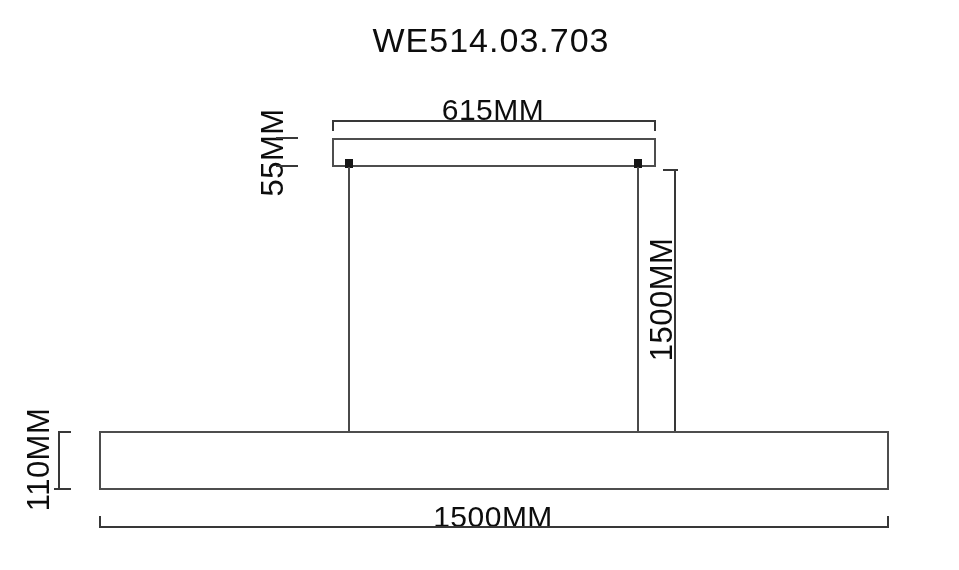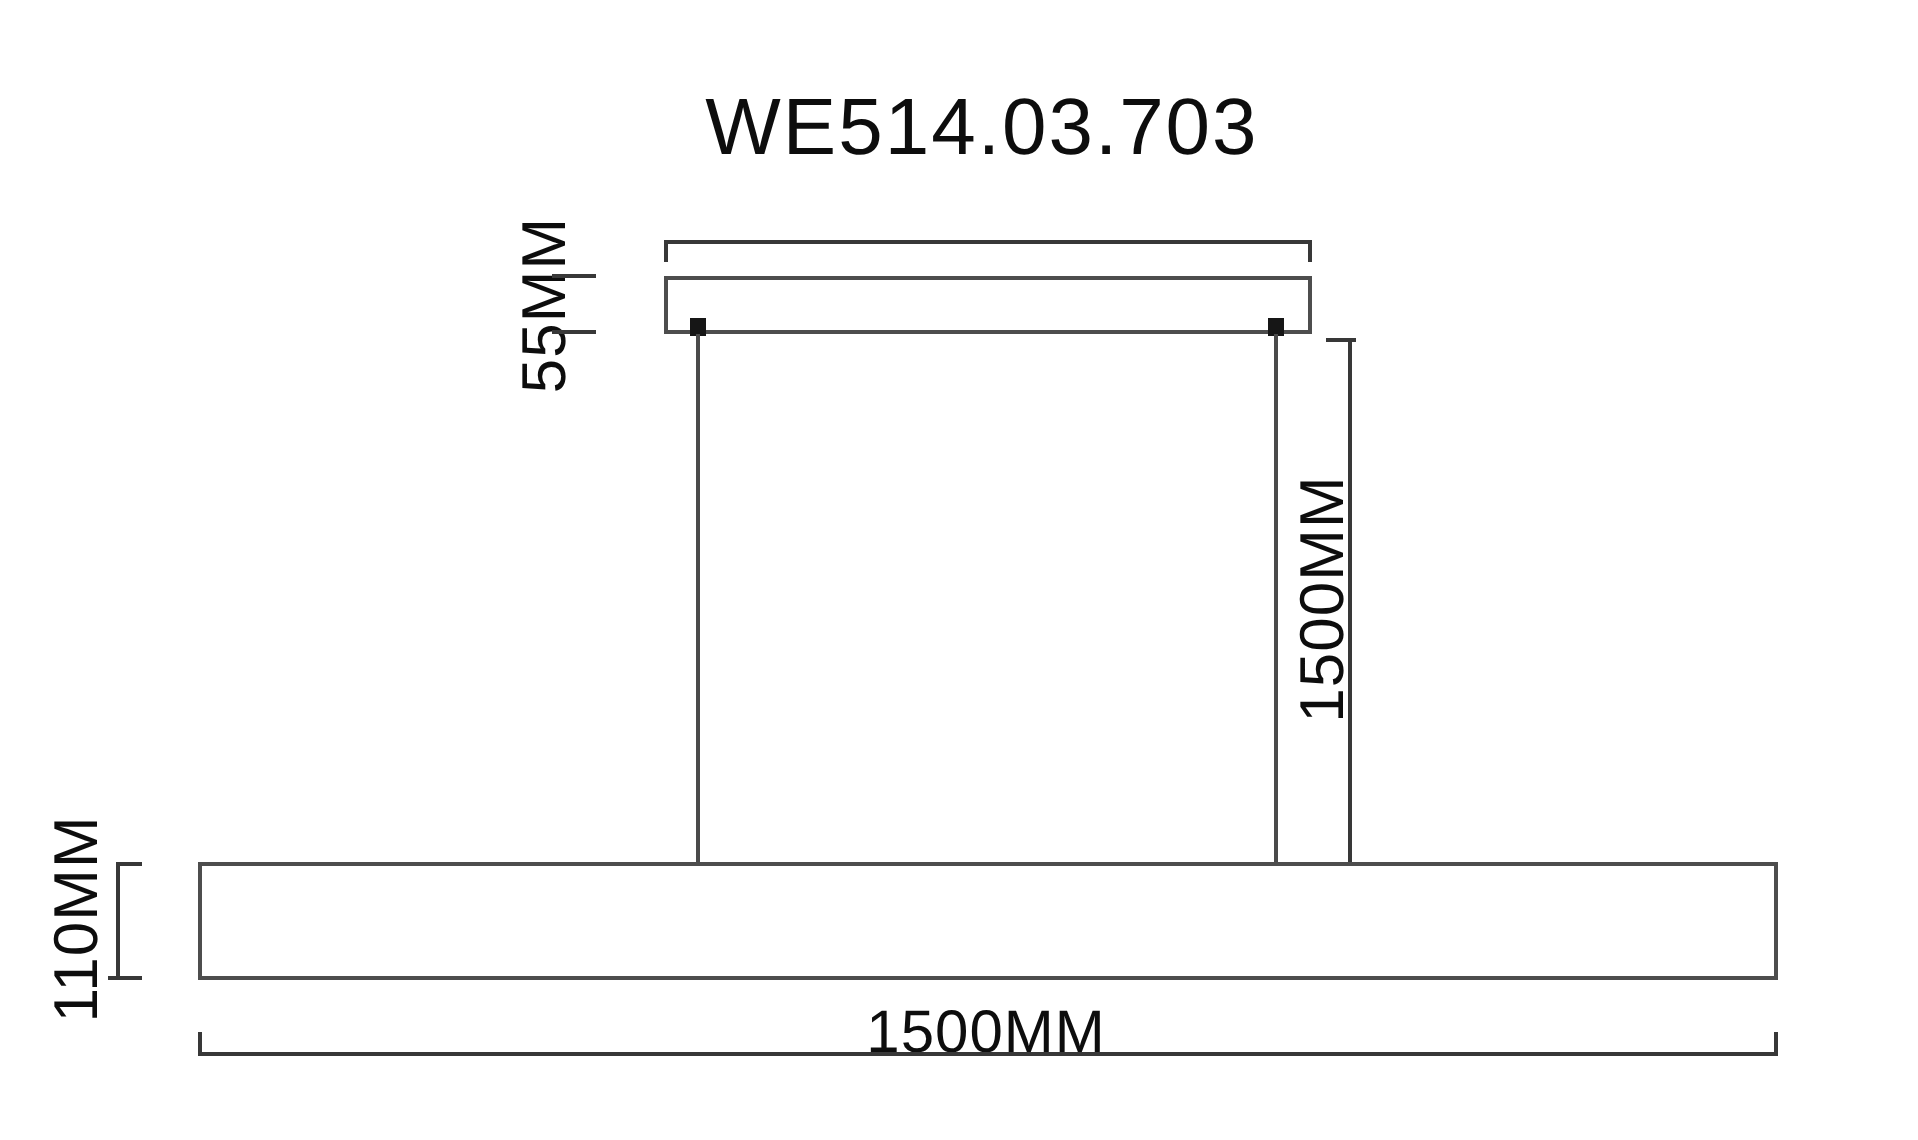--- a/index.html
+++ b/index.html
@@ -22,25 +22,24 @@
   .lbl {
     font-size: 30px;
     line-height: 30px;
     height: 30px;
     letter-spacing: 0.5px;
     color: #0d0d0d;
     text-align: center;
     white-space: nowrap;
   }
   .lbl-title {
-    font-size: 40px;
+    font-size: 34px;
     line-height: 31px;
     height: 31px;
     letter-spacing: 1px;
-    margin-top: 24px;
   }
   .lbl-rot {
     font-size: 31px;
     line-height: 31px;
     height: 31px;
     transform: rotate(-90deg);
     transform-origin: center center;
   }
 
   
@@ -54,20 +53,21 @@
   }
   .attach-square { background: #161616; }
 </style>
 </head>
 <body>
 
 <div class="canvas">
 
   <div class="abs lbl lbl-title" style="left:341px; top:25px; width:300px;">WE514.03.703</div>
 
+  <div class="abs lbl" style="left:393px; top:95px; width:200px;">615MM</div>
   <div class="abs hline" style="left:332px; top:120px; width:324px;"></div>
   <div class="abs vline" style="left:332px; top:120px; height:11px;"></div>
   <div class="abs vline" style="left:654px; top:120px; height:11px;"></div>
 
   <div class="abs rect-outline" style="left:332px; top:138px; width:324px; height:29px;"></div>
 
   <div class="abs lbl lbl-rot" style="left:212px; top:137px; width:120px;">55MM</div>
   <div class="abs hline" style="left:276px; top:137px; width:22px;"></div>
   <div class="abs hline" style="left:276px; top:165px; width:22px;"></div>
 

